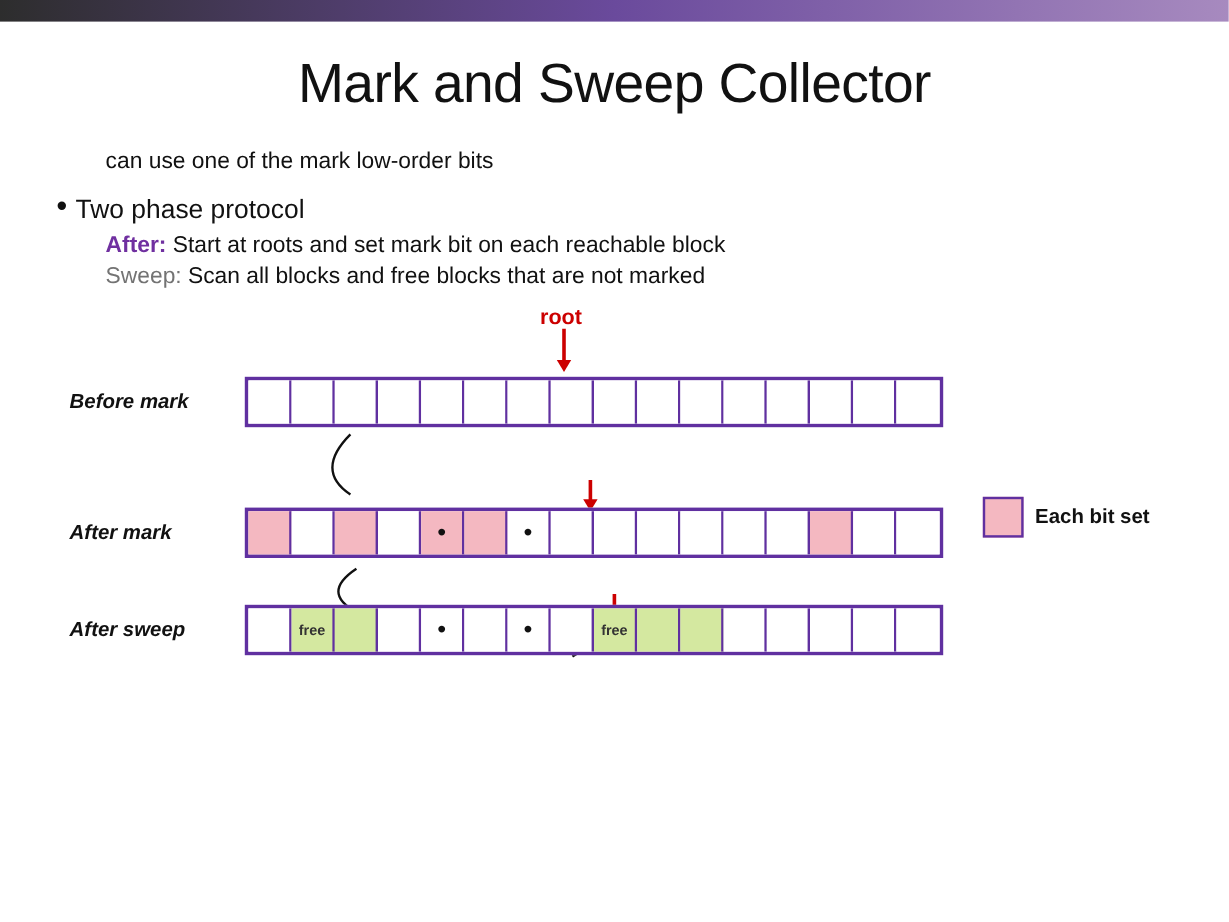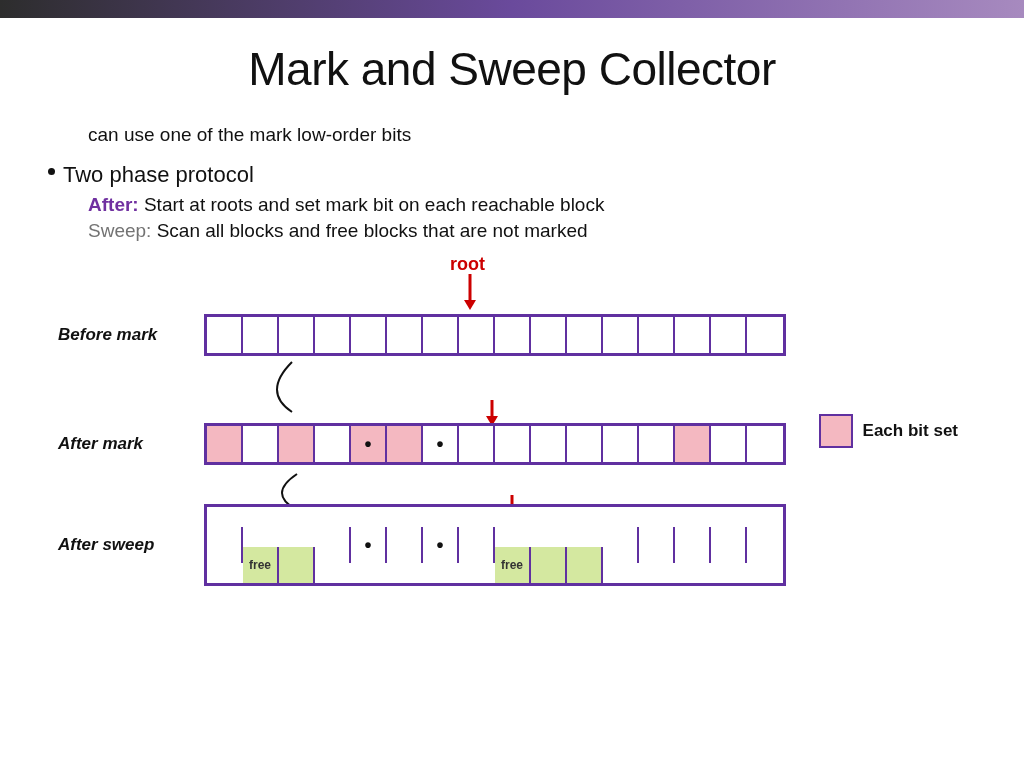--- a/index.html
+++ b/index.html
@@ -128,21 +128,20 @@
     .mem-cell:last-child {
       border-right: none;
     }
 
     .mem-cell.marked {
       background: #f4b8c1;
     }
 
     .mem-cell.free-cell {
       background: #d4e8a0;
-      margin-top: 40px;
     }
 
     .mem-cell.dot-cell::after {
       content: '•';
       font-size: 20px;
       color: #111;
     }
 
     
     .arrows-svg {

